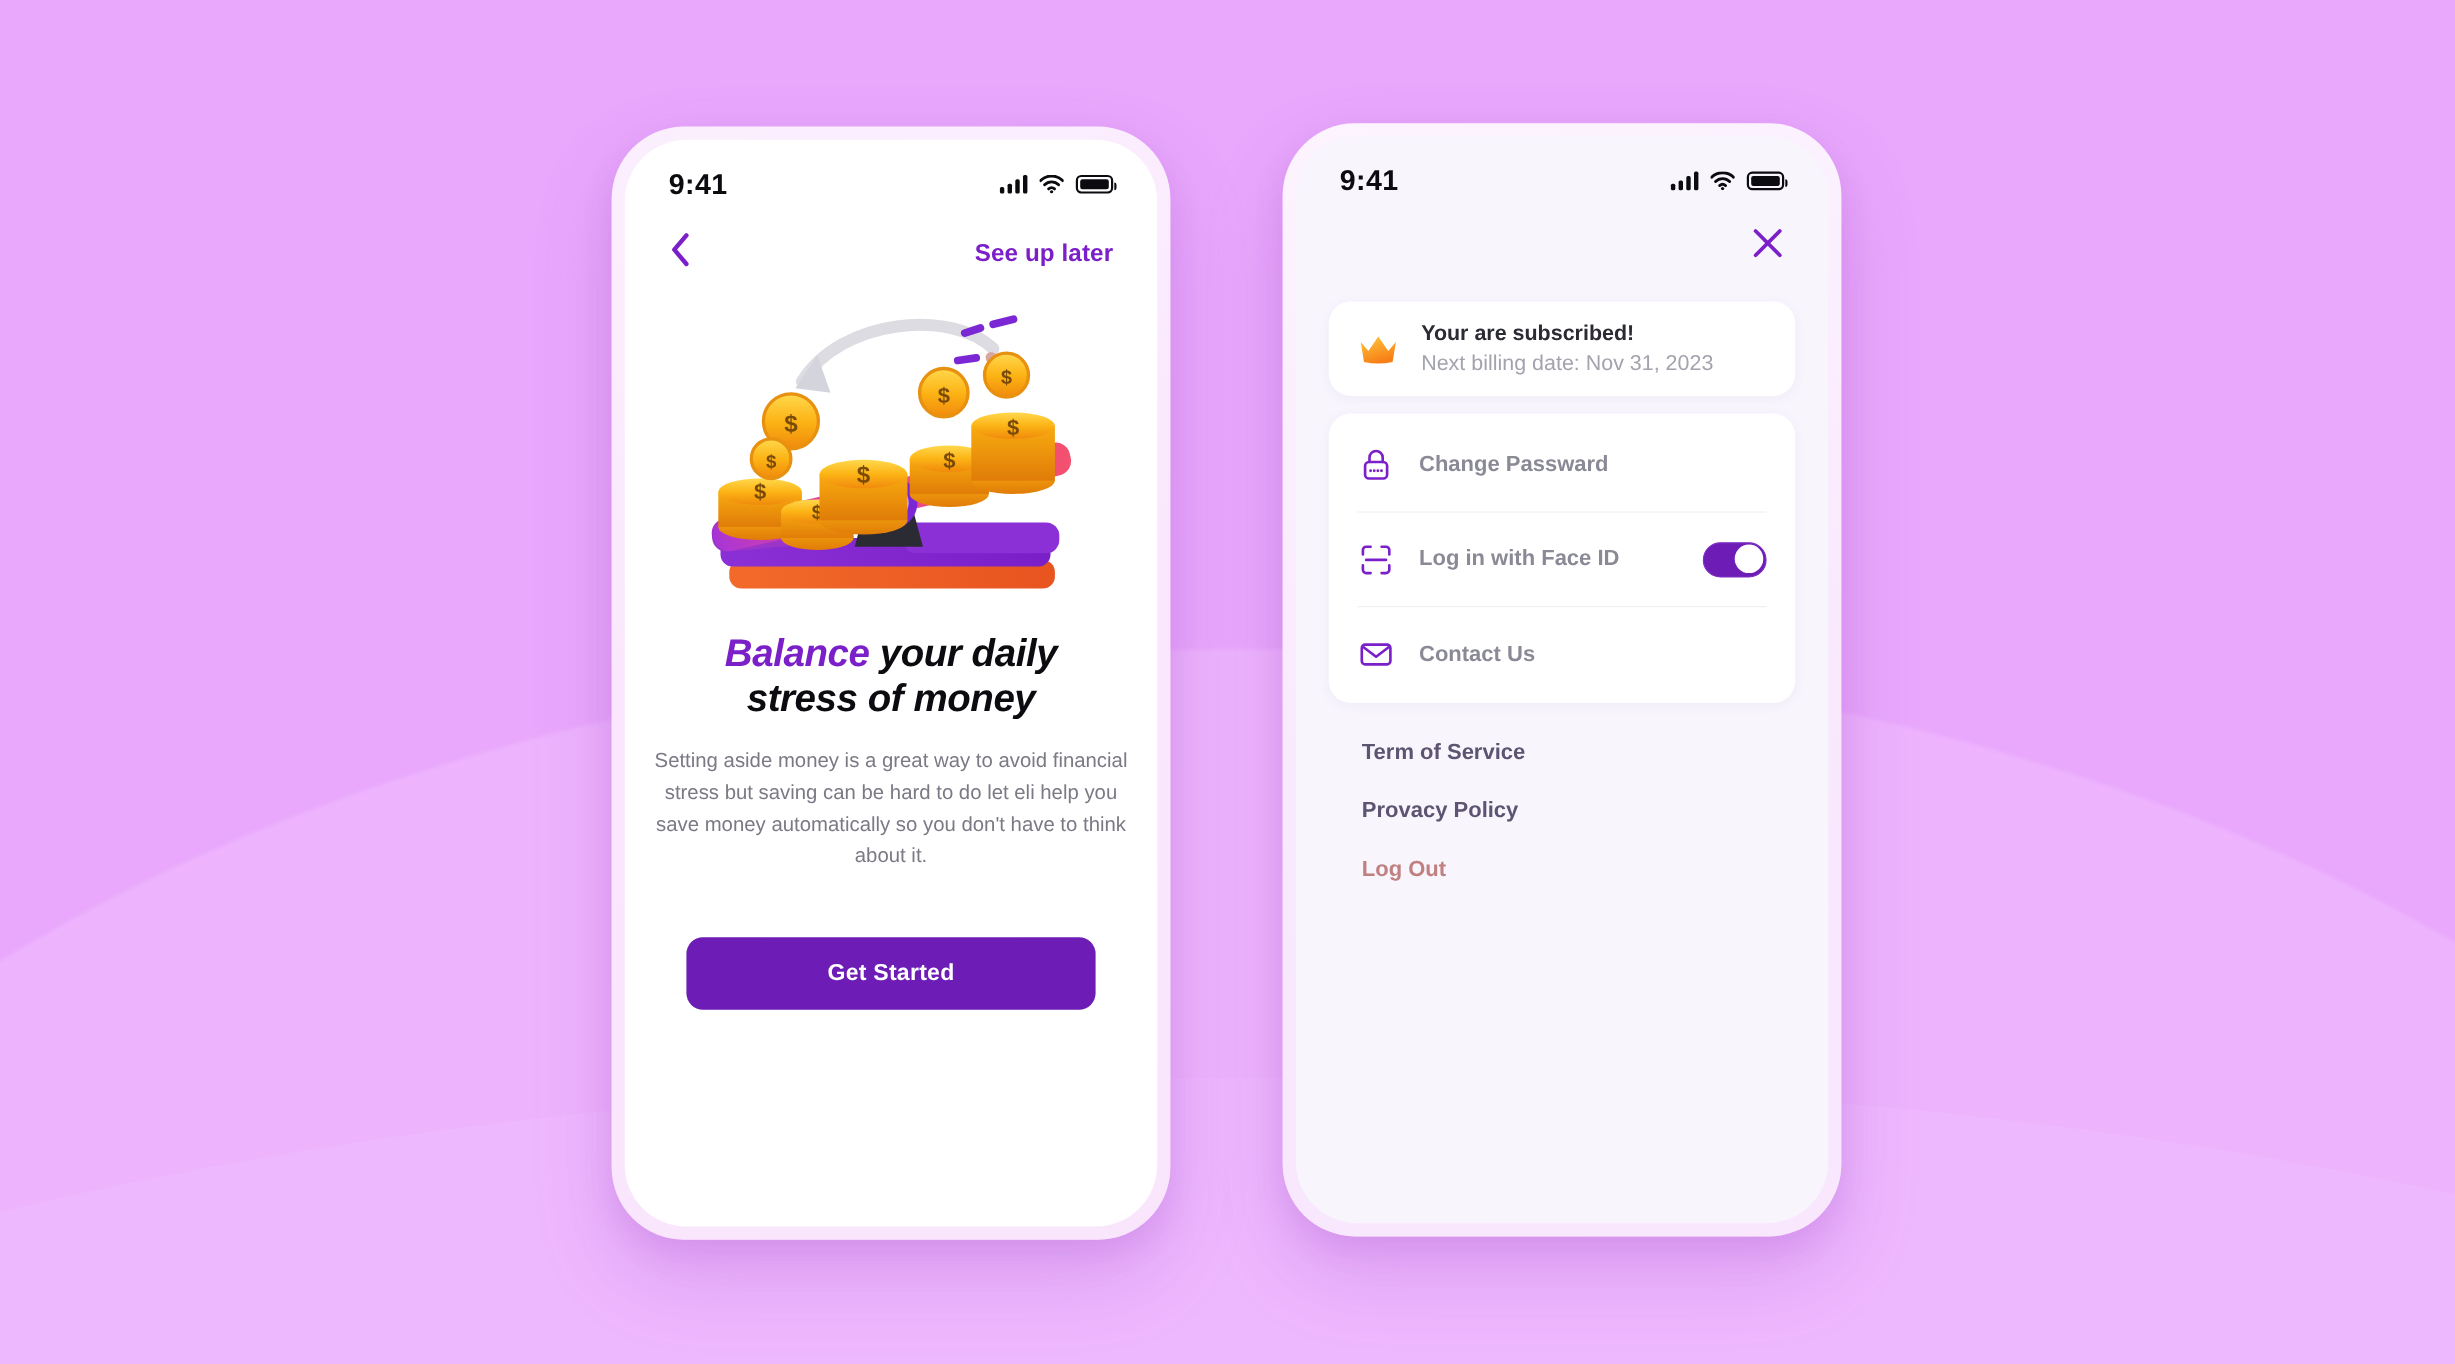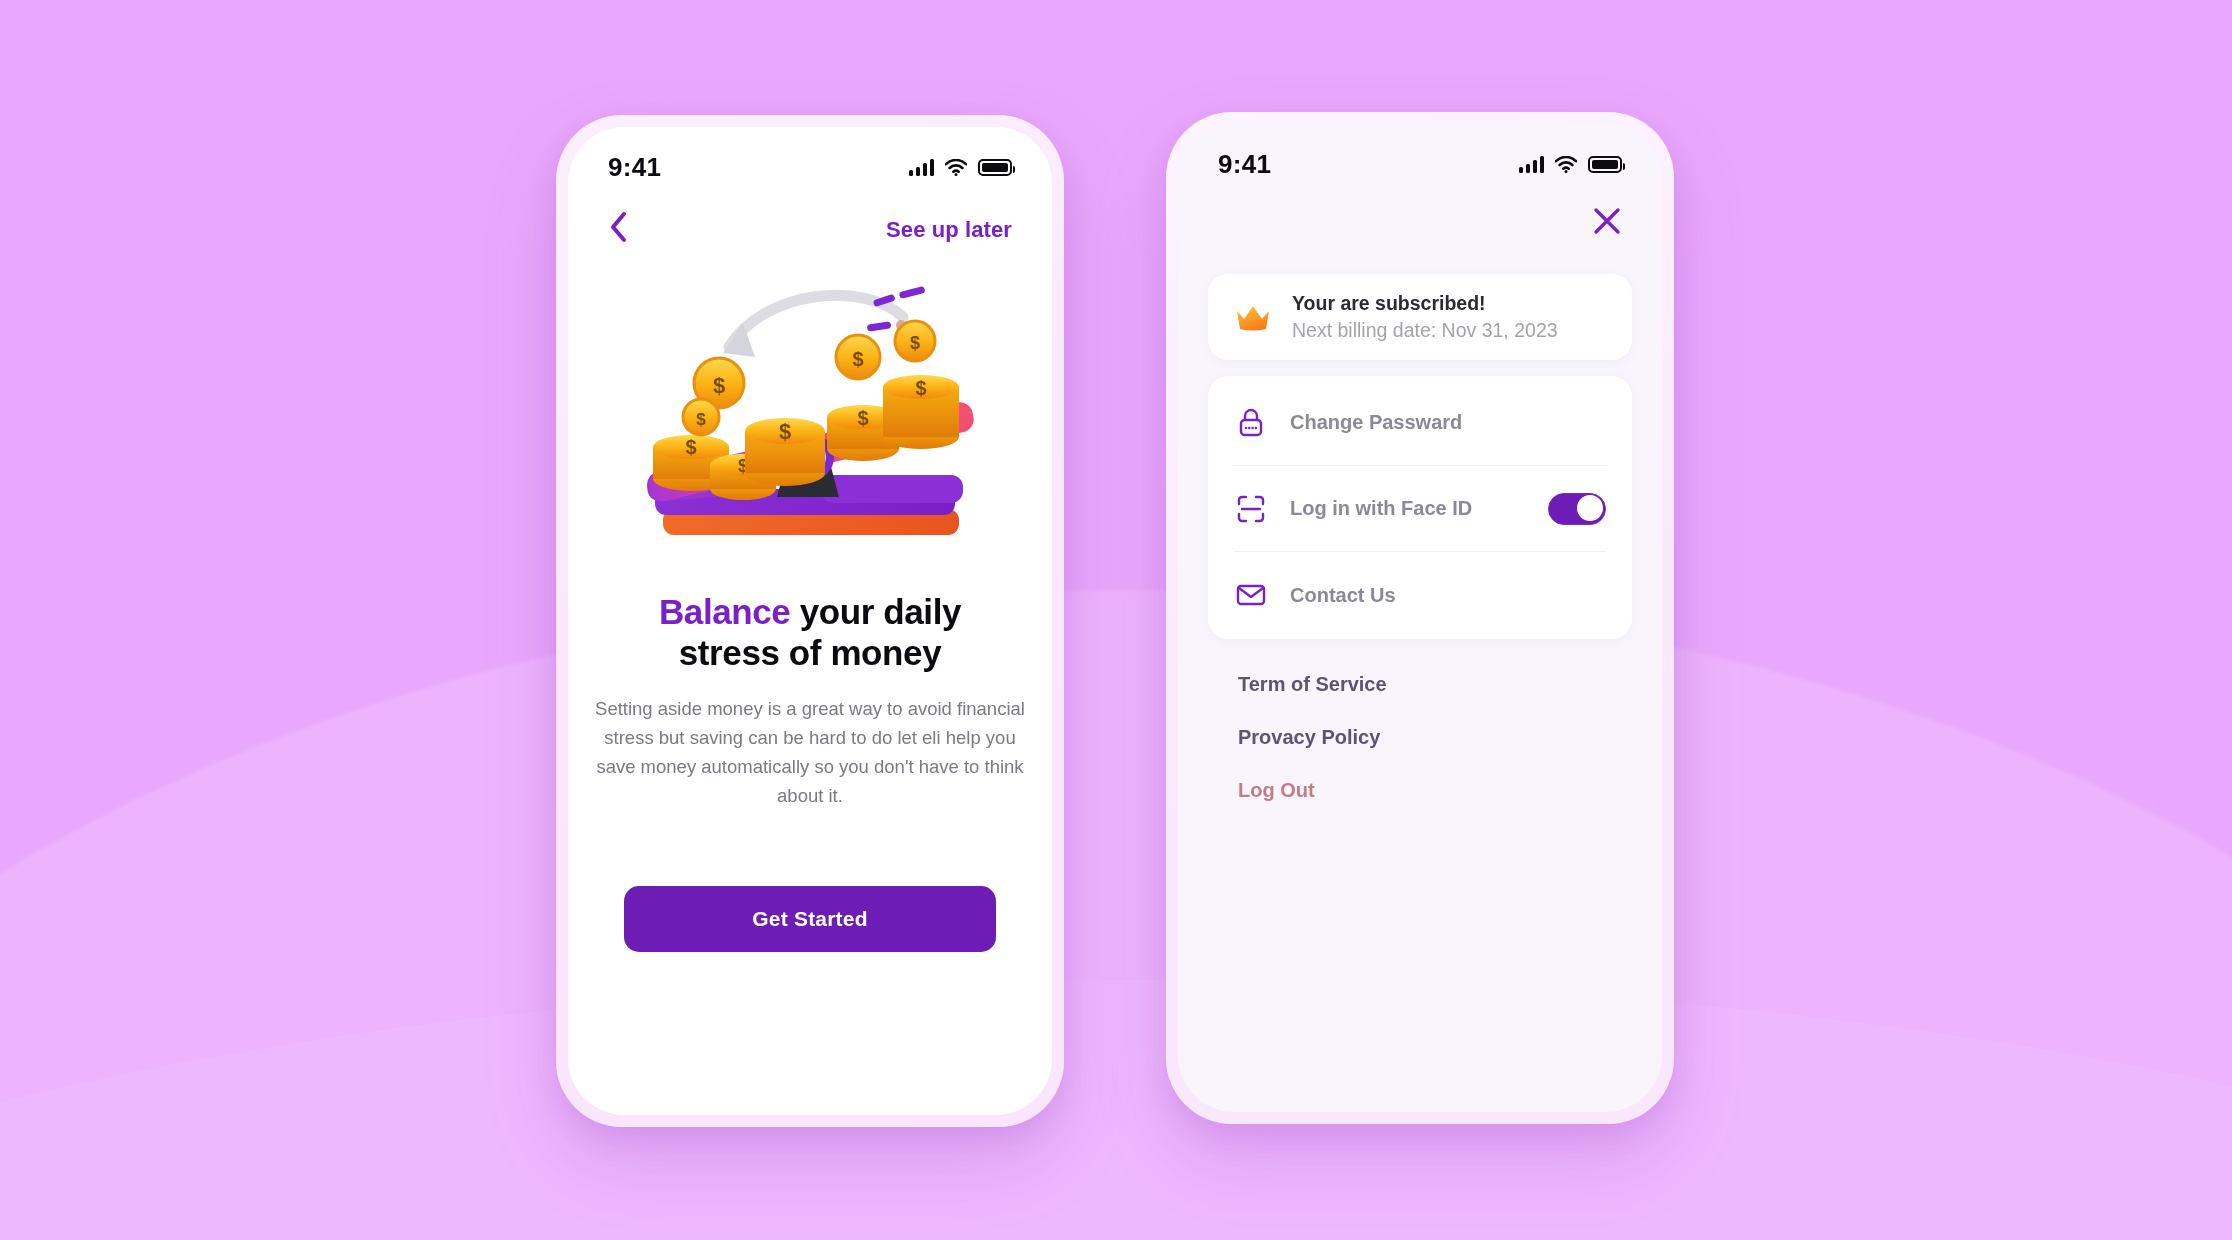--- a/index.html
+++ b/index.html
@@ -92,34 +92,34 @@
   }
 
   
   .illo-wrap{
     height:290px; margin-top:18px;
     display:flex; align-items:center; justify-content:center;
   }
 
   
   .headline{
-    margin-top:40px; padding:0 36px;
+    margin-top:22px; padding:0 36px;
     text-align:center;
     font-size:35px; font-weight:800; line-height:1.18;
-    color:#0b0b10; letter-spacing:-.4px;
+    color:#0b0b10; letter-spacing:-.4px;font-style:italic;
   }
   .headline .hl{ color:#7b20c9; }
   .bodytext{
     margin-top:20px; padding:0 24px;
     text-align:center;
     font-size:18.5px; line-height:1.58; color:#7a7a85;
   }
 
   
-  .cta-wrap{ padding:0 56px; margin-top:76px; }
+  .cta-wrap{ padding:0 56px; margin-top:60px; }
   .cta{
     width:100%; height:66px;
     background:#6d1db5;
     border:none; border-radius:15px;
     color:#fff; font-size:21px; font-weight:700;
     font-family:"Liberation Sans", sans-serif;
     cursor:pointer;
     letter-spacing:.2px;
   }
 

